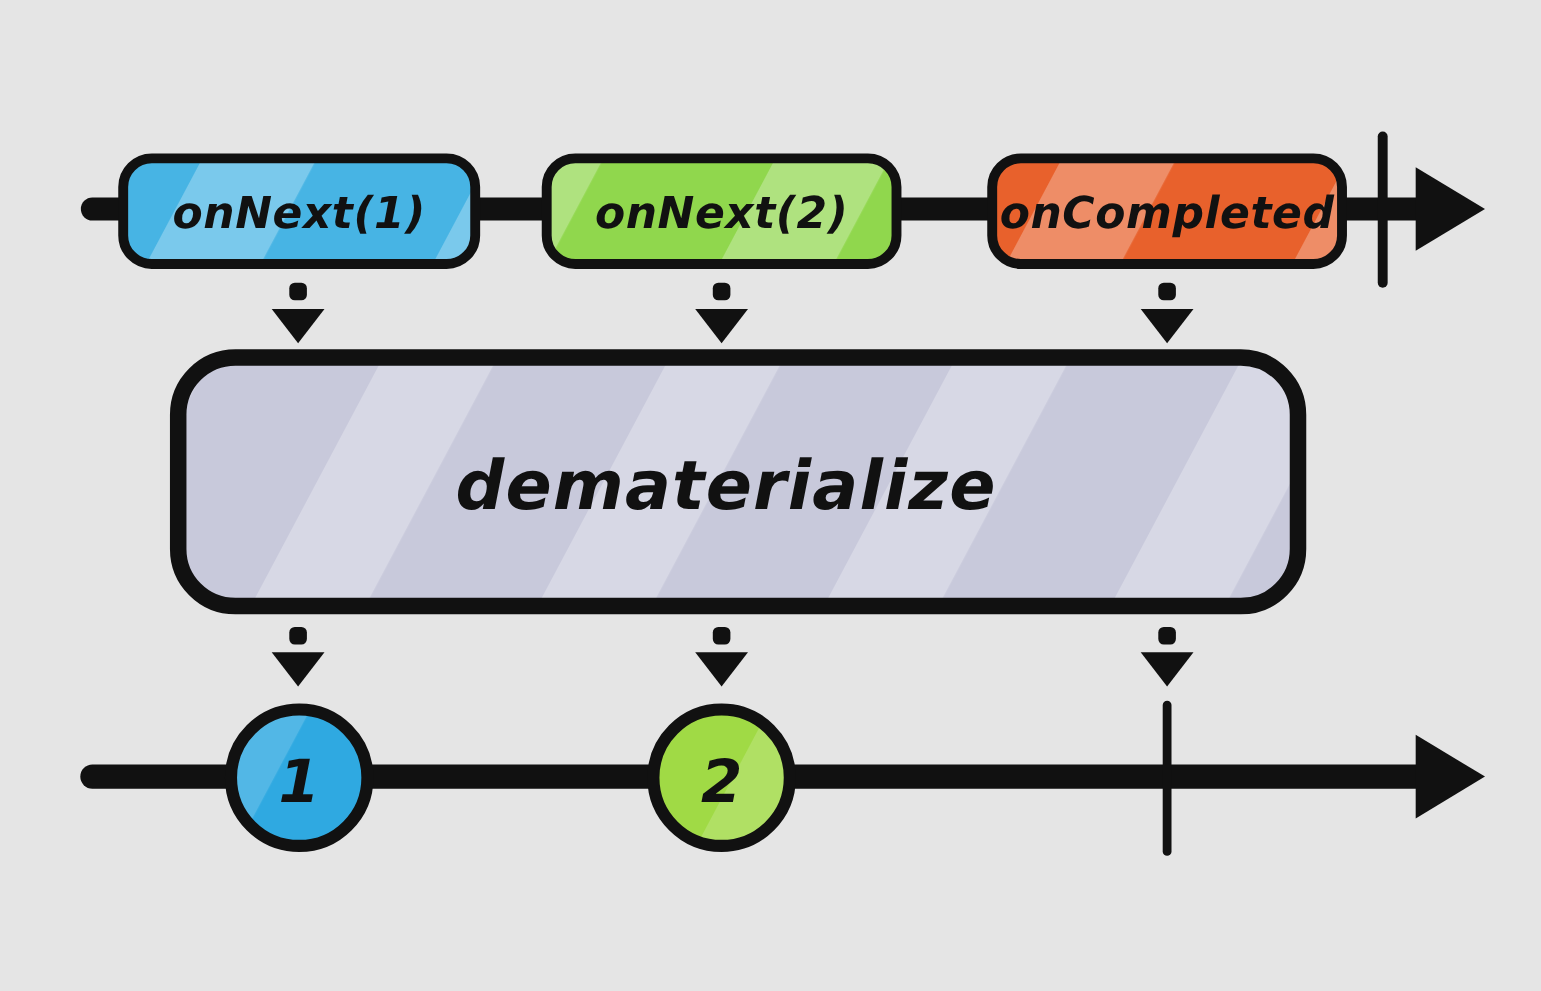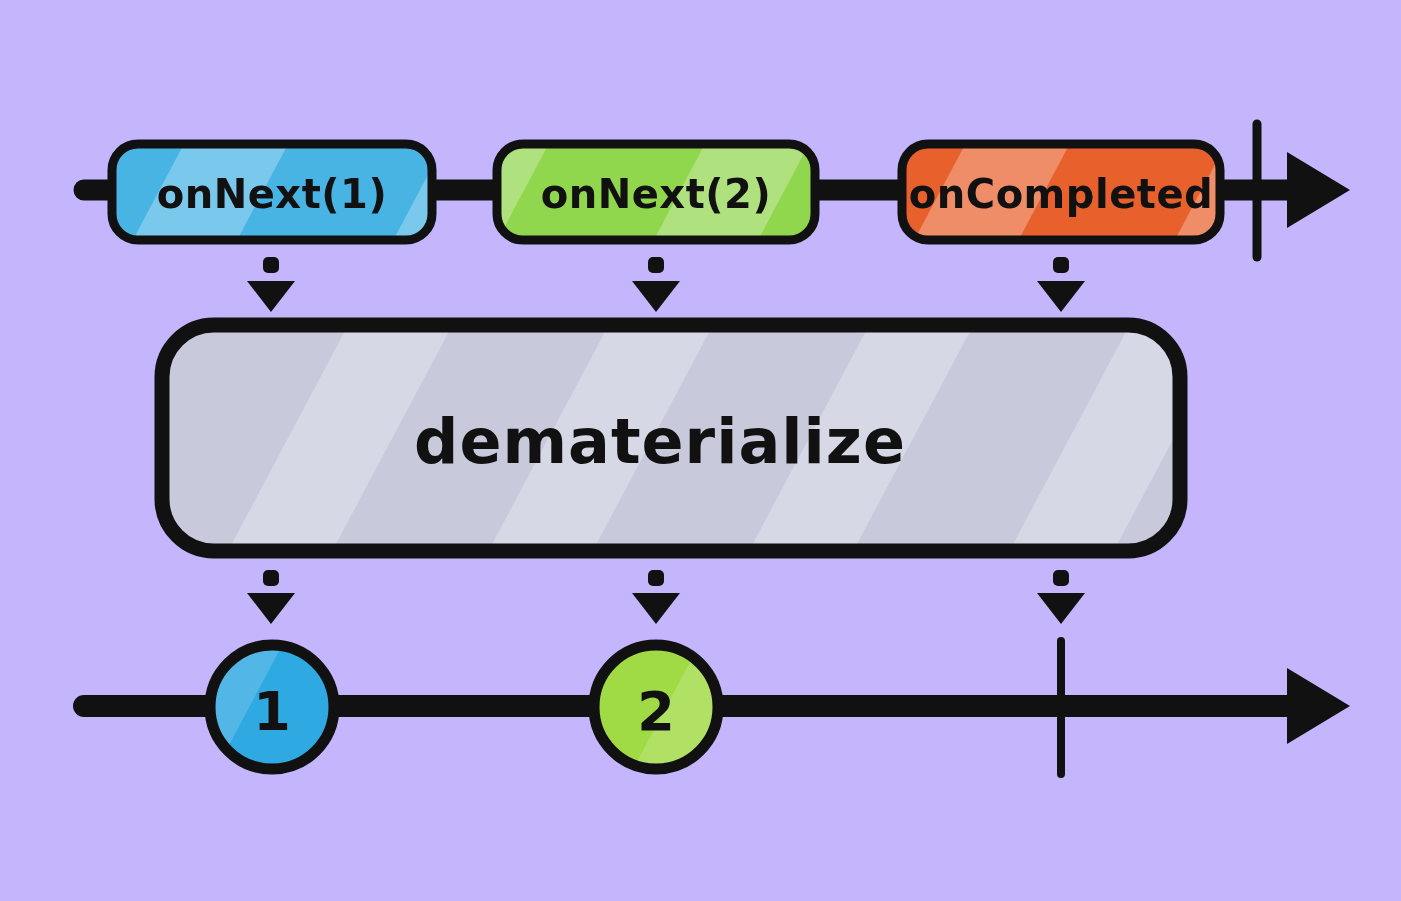--- a/index.html
+++ b/index.html
@@ -4,22 +4,23 @@
 <style>
   html, body {
     margin: 0;
     padding: 0;
     background: #ffffff;
   }
   .stage {
     position: relative;
     width: 1401px;
     height: 901px;
-    background: #c4b5fd;
+    background: #e5e5e5;
     overflow: hidden;
+    font-style: italic;
   }
   svg {
     display: block;
     width: 1401px;
     height: 901px;
   }
   text {
     font-family: "DejaVu Sans", "Liberation Sans", sans-serif;
     font-weight: 700;
     fill: #111111;

